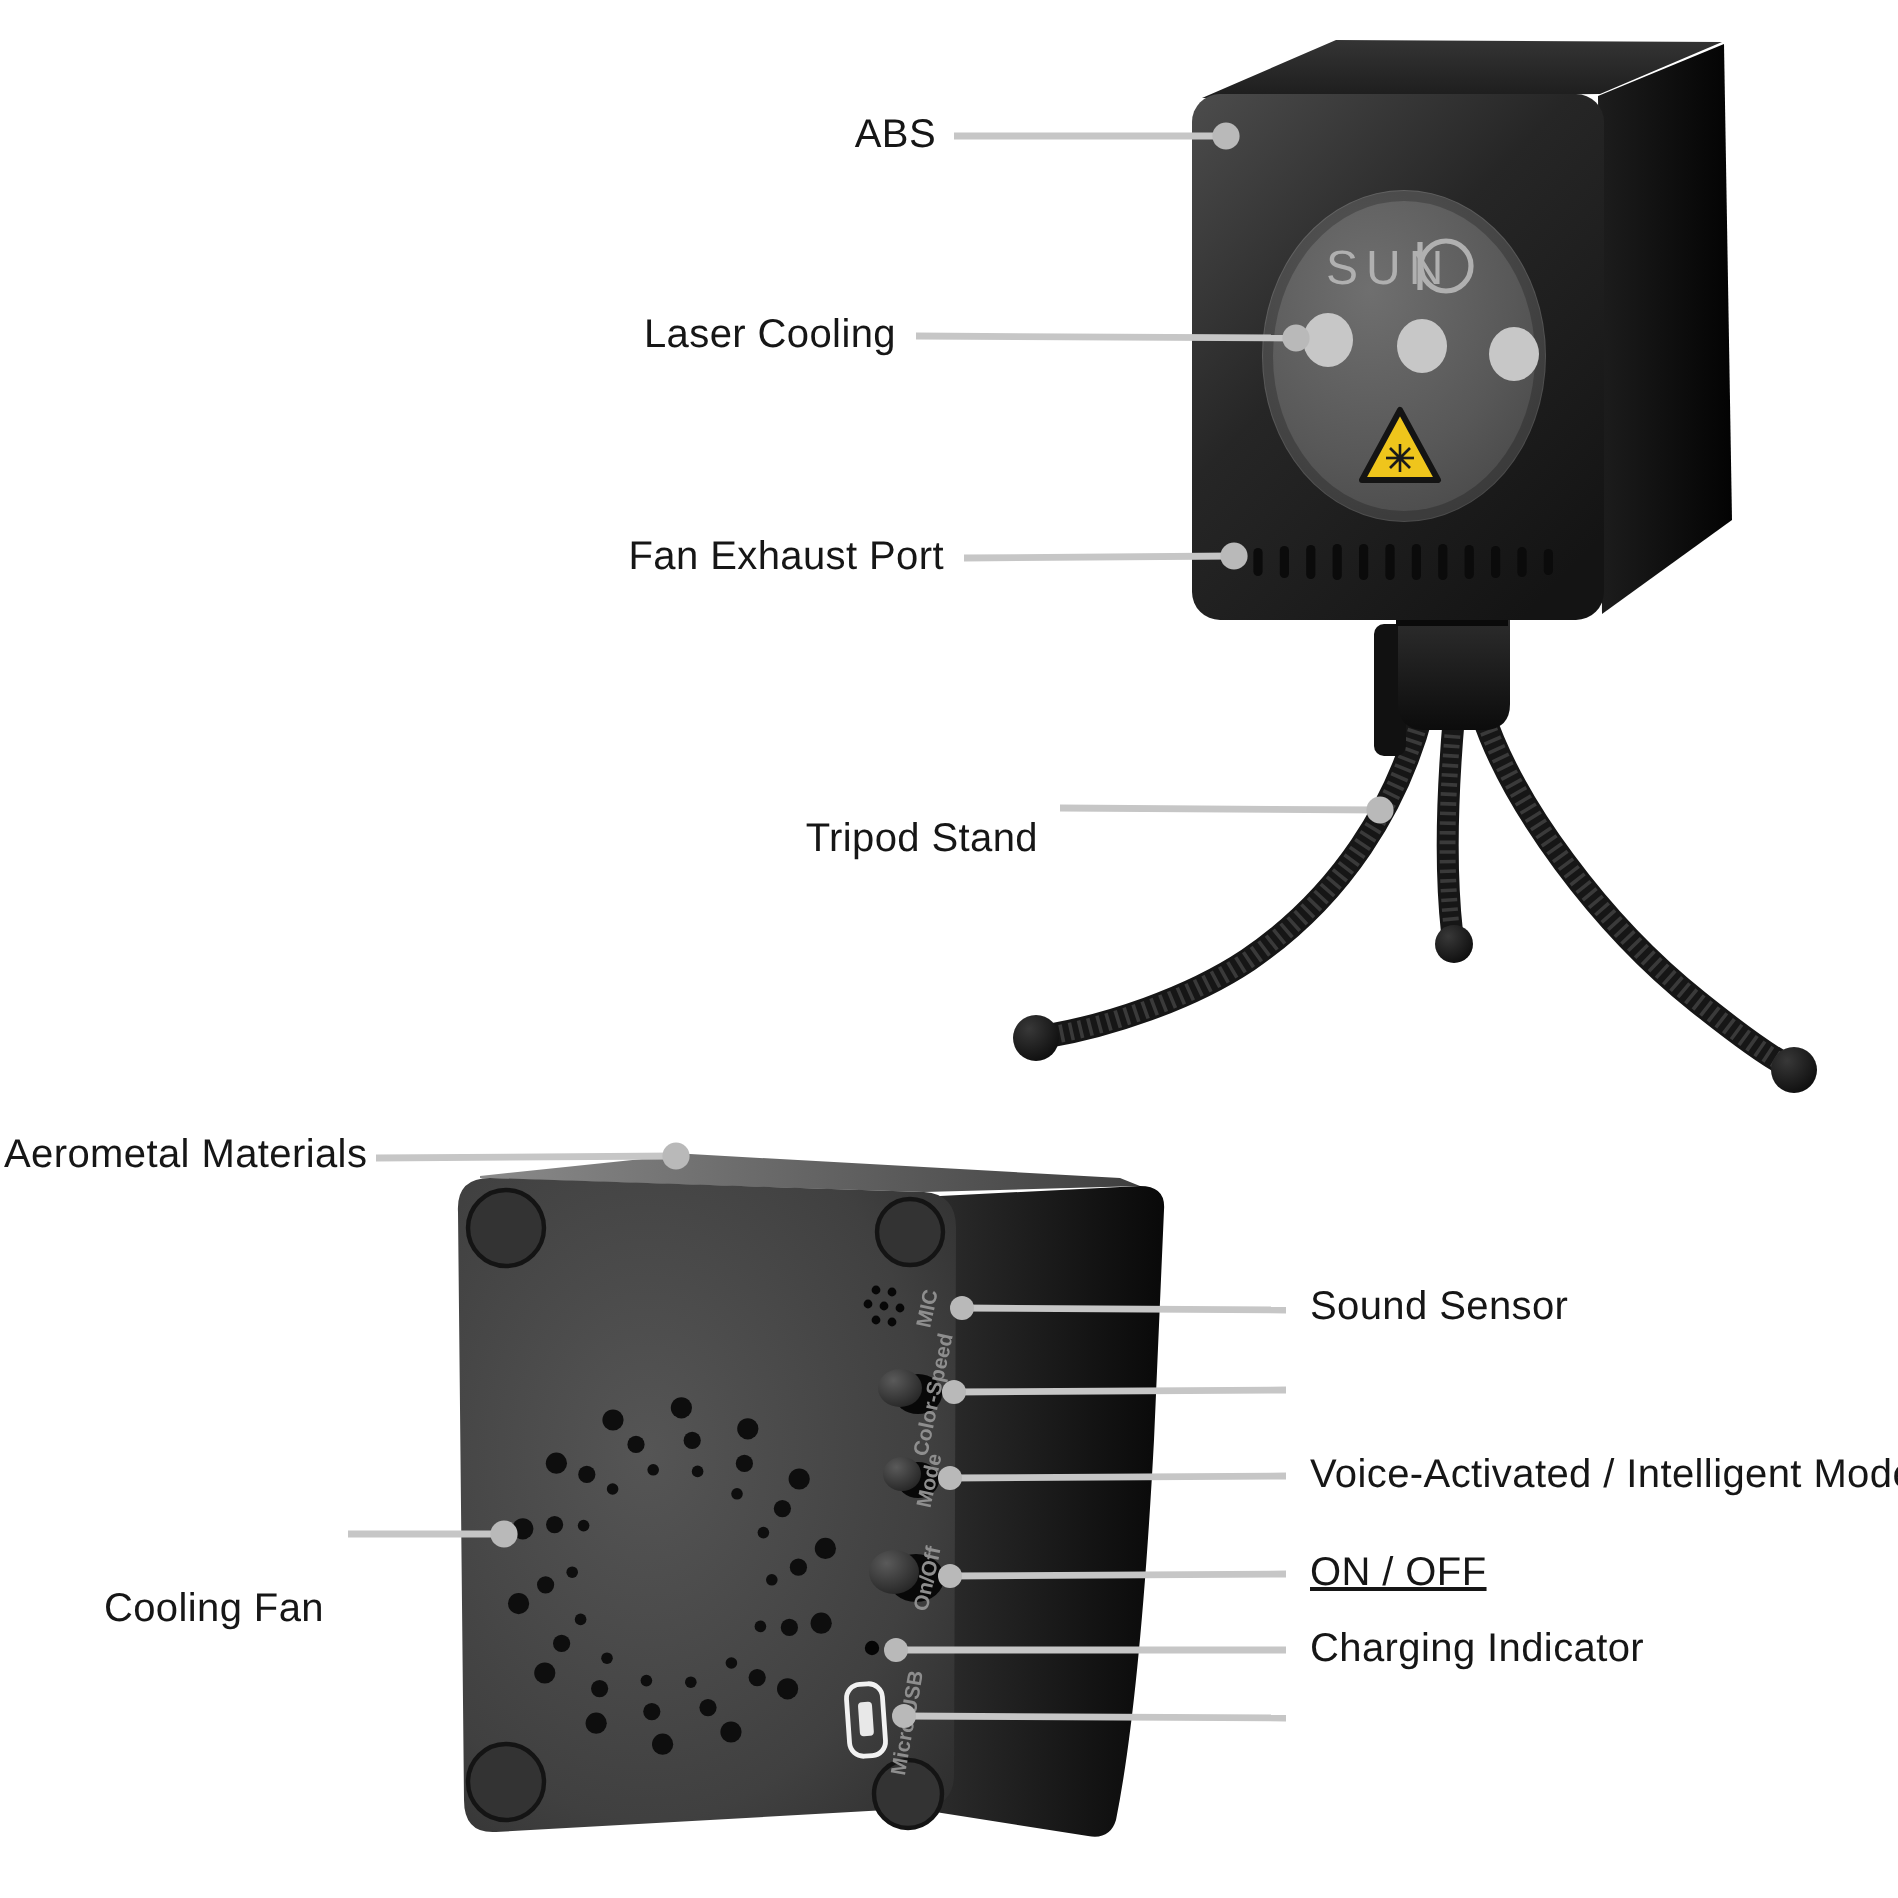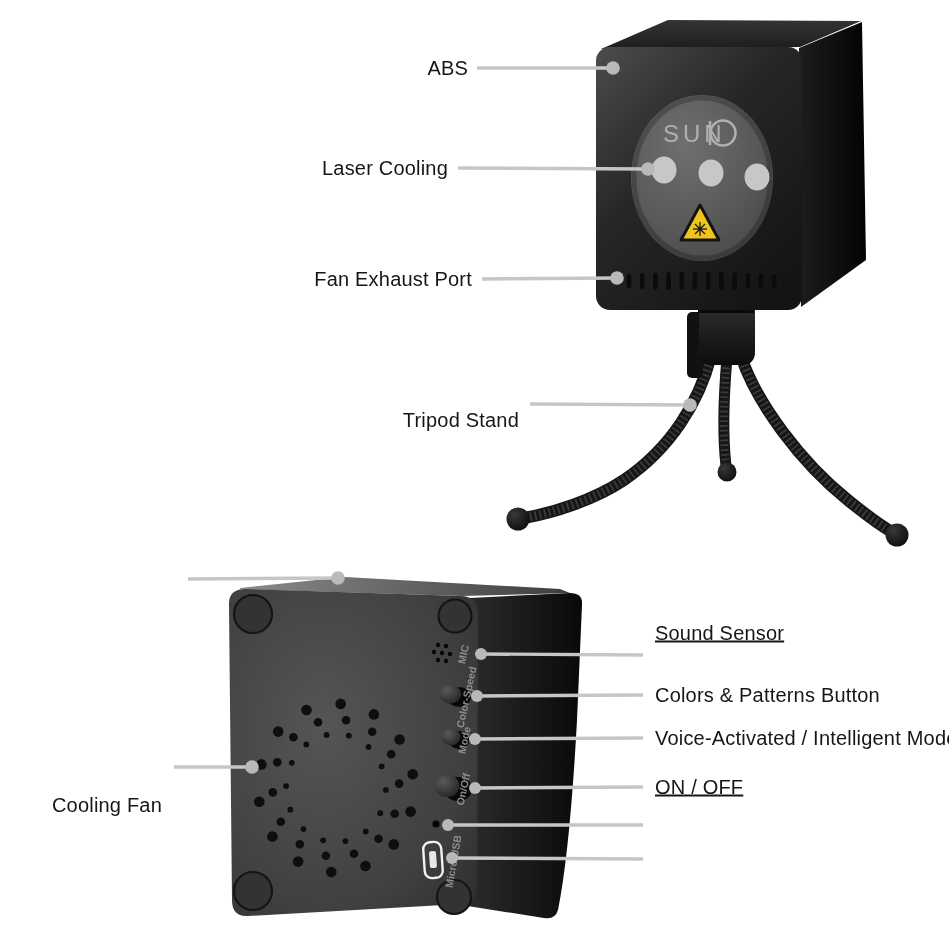--- a/index.html
+++ b/index.html
@@ -271,19 +271,20 @@
       <line x1="452" y1="858" x2="643" y2="859"></line>
           <circle cx="452" cy="858" r="6" fill="#b9b9b9" stroke="none"></circle>
     </g>
   </g>
 </svg>
 
 <div class="label" style="right:481px;top:68px;">ABS</div>
 <div class="label" style="right:501px;top:168px;">Laser Cooling</div>
 <div class="label" style="right:477px;top:279px;">Fan Exhaust Port</div>
 <div class="label" style="right:430px;top:420px;">Tripod Stand</div>
+<div class="label" style="left:2px;top:578px;">Aerometal Materials</div>
 <div class="label" style="right:787px;top:805px;">Cooling Fan</div>
-<div class="label" style="left:655px;top:633px;text-decoration:underline;">Sound Sensor</div>
-<div class="label" style="left:655px;top:695px;">Colors &amp; Patterns Button</div>
+<div class="label" style="left:655px;top:654px;">Sound Sensor</div>
 <div class="label" style="left:655px;top:738px;">Voice-Activated / Intelligent Mode</div>
 <div class="label" style="left:655px;top:787px;text-decoration:underline;">ON / OFF</div>
+<div class="label" style="left:655px;top:825px;">Charging Indicator</div>
 
 </div>
 
 </body></html>

